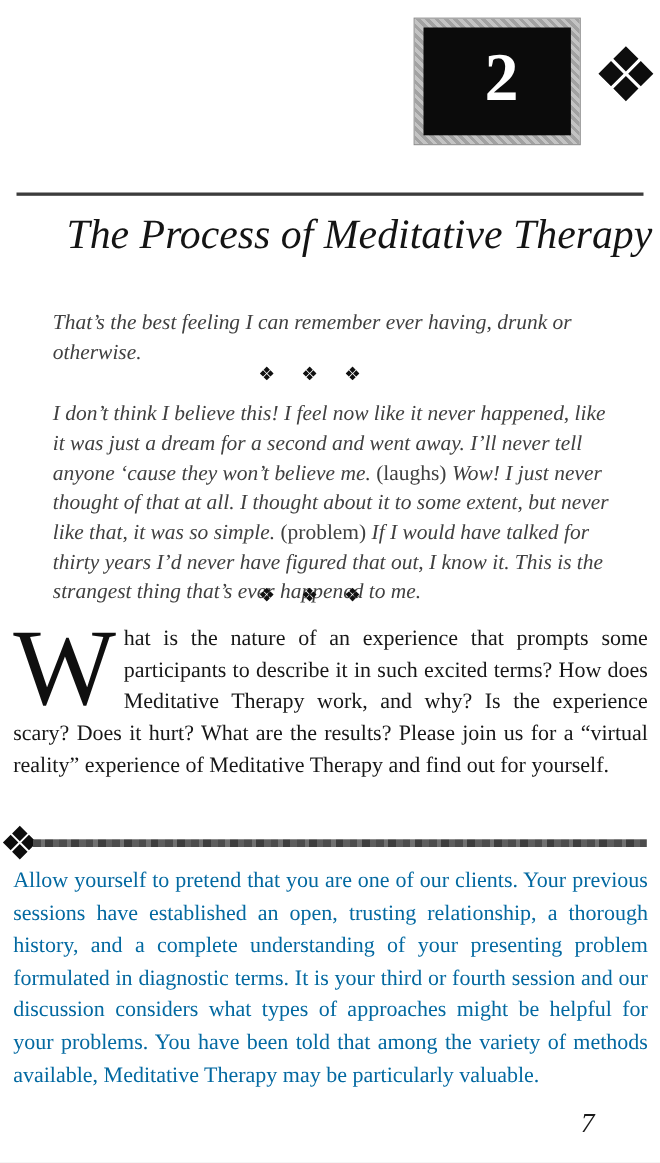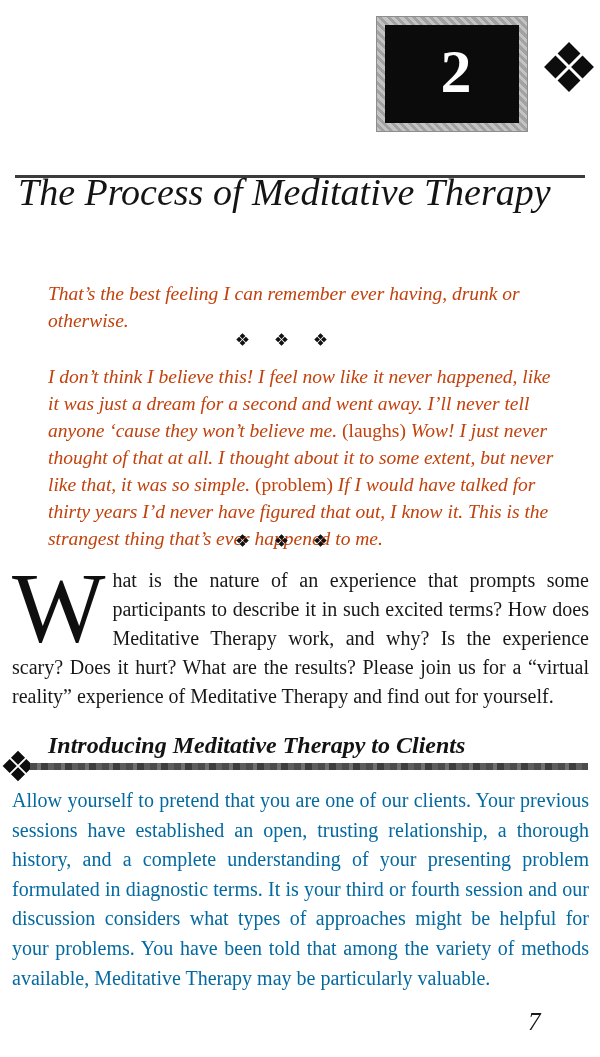--- a/index.html
+++ b/index.html
@@ -25,29 +25,30 @@
     line-height:1; padding-left:8px; padding-bottom:6px;
   }
 
   .ornament { position:absolute; color:#0d0d0d; }
   .ornament svg { display:block; fill:currentColor; }
   .corner-ornament { left:543px; top:41px; }
   .corner-ornament svg { width:52px; height:52px; }
 
   .title-rule { position:absolute; left:15px; top:175px; width:570px; height:3px; background:var(--rule,#3c3c3c); }
   .chapter-title {
-    position:absolute; left:18px; top:171px; width:575px;
+    position:absolute; left:18px; top:192px; width:575px;
     font-style:italic; font-size:38px; line-height:1.15; color:#141414;
     white-space:nowrap;
+    text-align:right;
   }
 
   
   .quote {
     position:absolute; left:48px; width:508px;
-    font-style:italic; font-size:19.5px; line-height:27px; color:#c2410c;
+    font-style:italic; font-size:19.5px; line-height:27px; color:#404040;
   }
   .quote-1 { top:280px; }
   .quote-2 { top:363px; }
   .aside { font-style:normal; }
 
   .separator {
     position:absolute; left:0; width:562px;
     display:flex; justify-content:center; gap:26px; color:#111;
   }
   .separator svg { width:13px; height:13px; fill:currentColor; }
@@ -143,20 +144,19 @@
 
   <p class="opening-para" style="margin:0;">
     <span class="dropcap">W</span><span>hat is the nature of an experience that prompts some participants to describe it in such excited terms? How does Meditative Therapy work, and why? Is the experience scary? Does it hurt? What are the results? Please join us for a “virtual reality” experience of Meditative Therapy and find out for yourself.</span>
   </p>
 
   <div class="ornament heading-ornament">
     <svg viewBox="0 0 100 100" aria-hidden="true">
       <path d="M50 2 L72 24 L50 46 L28 24 Z M76 28 L98 50 L76 72 L54 50 Z M50 54 L72 76 L50 98 L28 76 Z M24 28 L46 50 L24 72 L2 50 Z"></path>
     </svg>
   </div>
-  <h2 class="section-heading" style="margin:0;">Introducing Meditative Therapy to Clients</h2>
   <div class="heading-rule"></div>
 
   <p class="body-para" style="margin:0;">Allow yourself to pretend that you are one of our clients. Your previous sessions have established an open, trusting relationship, a thorough history, and a complete understanding of your presenting problem formulated in diagnostic terms. It is your third or fourth session and our discussion considers what types of approaches might be helpful for your problems. You have been told that among the variety of methods available, Meditative Therapy may be particularly valuable.</p>
 
   <div class="page-number">7</div>
 
 </div>
 
 </body></html>

